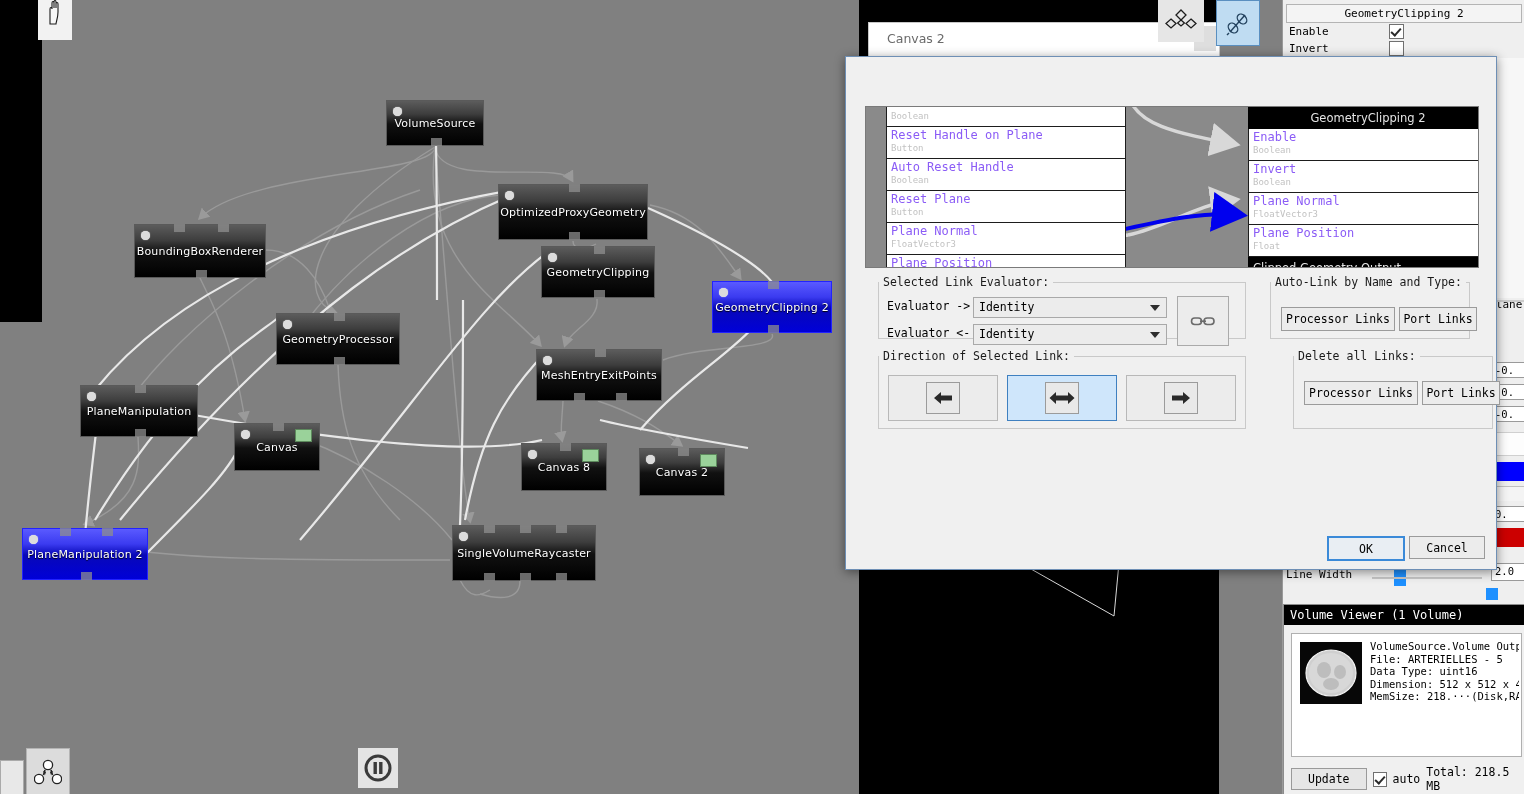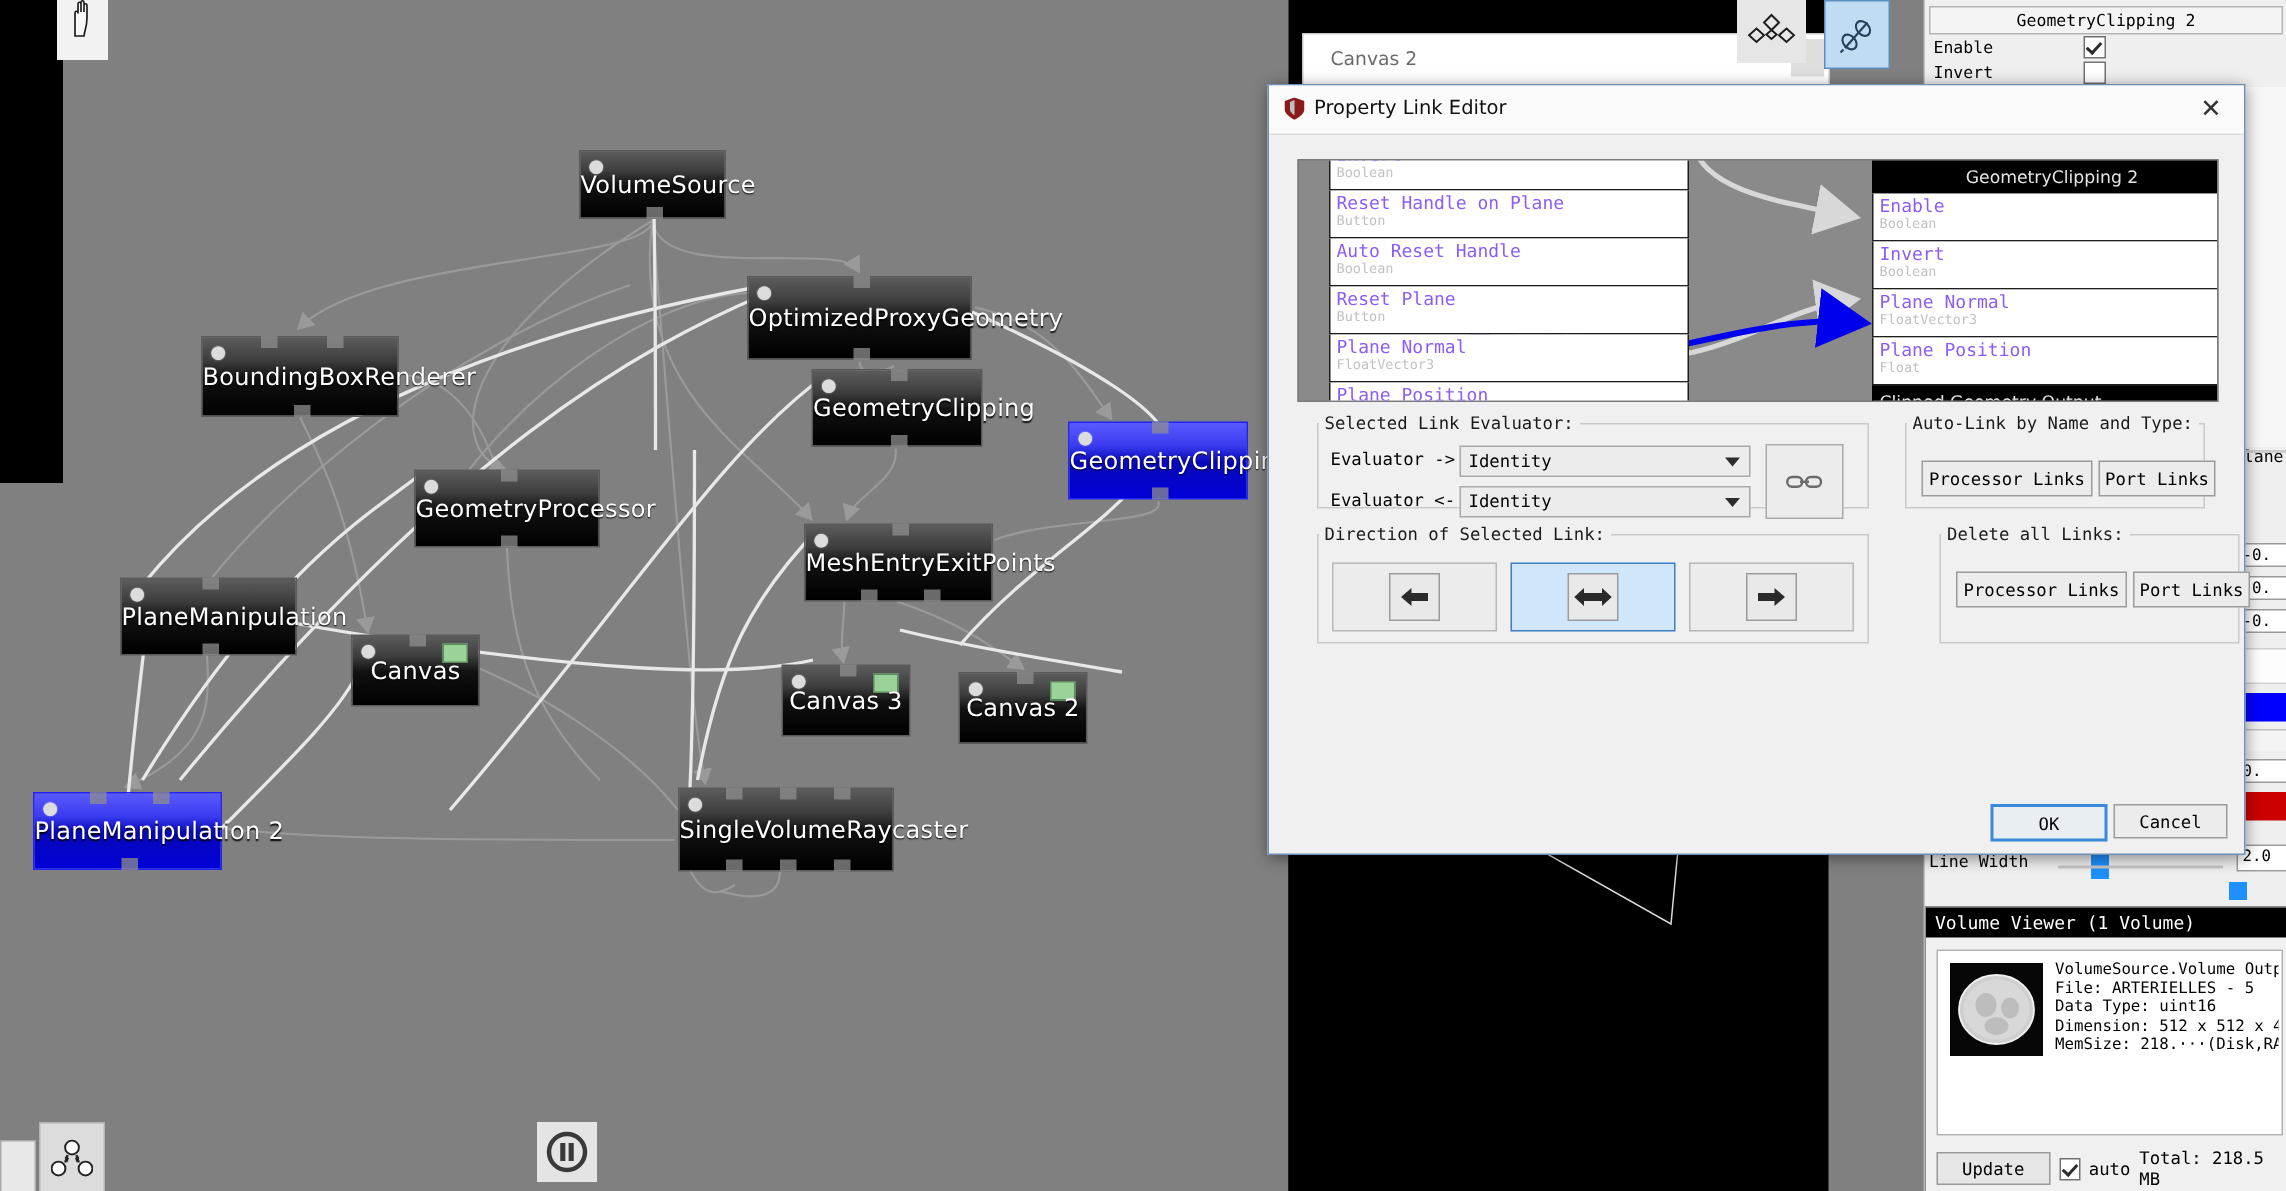--- a/index.html
+++ b/index.html
@@ -11,21 +11,21 @@
   #graph{left:0;top:0;width:860px;height:794px;background:#808080;overflow:hidden;}
   #blackpanel{left:0;top:0;width:42px;height:322px;background:#000;}
   #leftbtm{left:0;top:760px;width:22px;height:34px;background:#e8e8e8;border:1px solid #aaa;}
   #graphbtn{left:26px;top:748px;width:42px;height:46px;background:#dcdcdc;border:1px solid #b4b4b4;
             display:flex;align-items:center;justify-content:center;}
   #handcursor{left:38px;top:-4px;width:34px;height:44px;background:#f2f2f2;
               display:flex;align-items:flex-start;justify-content:center;}
 
   .node{position:absolute;border:1px solid #5a5a5a;box-sizing:border-box;
         background:linear-gradient(180deg,#5c5c5c 0%,#3d3d3d 30%,#111 52%,#000 100%);
-        color:#fff;font-family:"DejaVu Sans",sans-serif;font-size:16px;}
+        color:#fff;font-family:"DejaVu Sans",sans-serif;font-size:11px;}
   .node.sel{background:linear-gradient(180deg,#5a5aff 0%,#3b3bf0 30%,#0808b8 52%,#0000d8 100%);
             border:1px solid #2222ff;}
   .node .nlabel{position:absolute;left:0;right:0;top:50%;transform:translateY(-50%);
                 text-align:center;letter-spacing:.2px;text-shadow:0 1px 1px #000;
                 white-space:nowrap;}
   .node .dot{position:absolute;left:6px;top:6px;width:9px;height:9px;border-radius:50%;
              background:#dcdcdc;box-shadow:0 0 1px #fff;}
   .port{position:absolute;width:11px;height:8px;background:#8d8d8d;opacity:.75;}
   .port.top{top:-1px;} .port.bot{bottom:-1px;}
   .greenled{position:absolute;right:7px;top:5px;width:15px;height:11px;background:#9ad29a;
@@ -218,21 +218,21 @@
       <div class="node" style="left: 234px; top: 423px; width: 86px; height: 48px;">
         <span class="dot"></span>
         <span class="port top" style="left:38px"></span>
         <span class="greenled"></span>
         <span class="nlabel">Canvas</span>
       </div>
       <div class="node" style="left: 521px; top: 443px; width: 86px; height: 48px;">
         <span class="dot"></span>
         <span class="port top" style="left:38px"></span>
         <span class="greenled"></span>
-        <span class="nlabel">Canvas 3</span>
+        <span class="nlabel">Canvas 8</span>
       </div>
       <div class="node" style="left: 639px; top: 448px; width: 86px; height: 48px;">
         <span class="dot"></span>
         <span class="port top" style="left:38px"></span>
         <span class="greenled"></span>
         <span class="nlabel">Canvas 2</span>
       </div>
       <div class="node sel" style="left: 22px; top: 528px; width: 126px; height: 52px;">
         <span class="dot"></span>
         <span class="port top" style="left:37px"></span>
@@ -423,30 +423,20 @@
   </div>
   <div id="vvfoot">
     <div class="btn">Update</div>
     <div class="cbox on"></div>
     <span style="font-size:11.5px;">auto</span>
     <span style="font-size:11.5px;">Total: 218.5 MB</span>
   </div>
 </div>
 
 <div class="abs" id="dialog">
-  <div id="dlgtitle">
-    <div id="dlgicon">
-      <svg width="14" height="15" viewBox="0 0 14 15">
-        <path d="M7,0 L13.5,2.4 L13.5,8 C13.5,12 7,14.8 7,14.8 C7,14.8 0.5,12 0.5,8 L0.5,2.4 Z" fill="#8b1a1a"></path>
-        <path d="M7,1.6 L4,3 L4,8 C4,10 7,11.8 7,11.8 Z" fill="#c0c0c0"></path>
-      </svg>
-    </div>
-    <div class="tt">Property Link Editor</div>
-    <div id="dlgclose">✕</div>
-  </div>
 
   <div id="linkpane">
     <svg class="linkwires">
       <defs>
         <marker id="wgray" markerWidth="10" markerHeight="10" refX="7" refY="5" orient="auto">
           <path d="M0,0 L9,5 L0,10 z" fill="#d8d8d8"></path>
         </marker>
         <marker id="wblue" markerWidth="10" markerHeight="10" refX="7" refY="5" orient="auto">
           <path d="M0,0 L9,5 L0,10 z" fill="#0000ee"></path>
         </marker>

